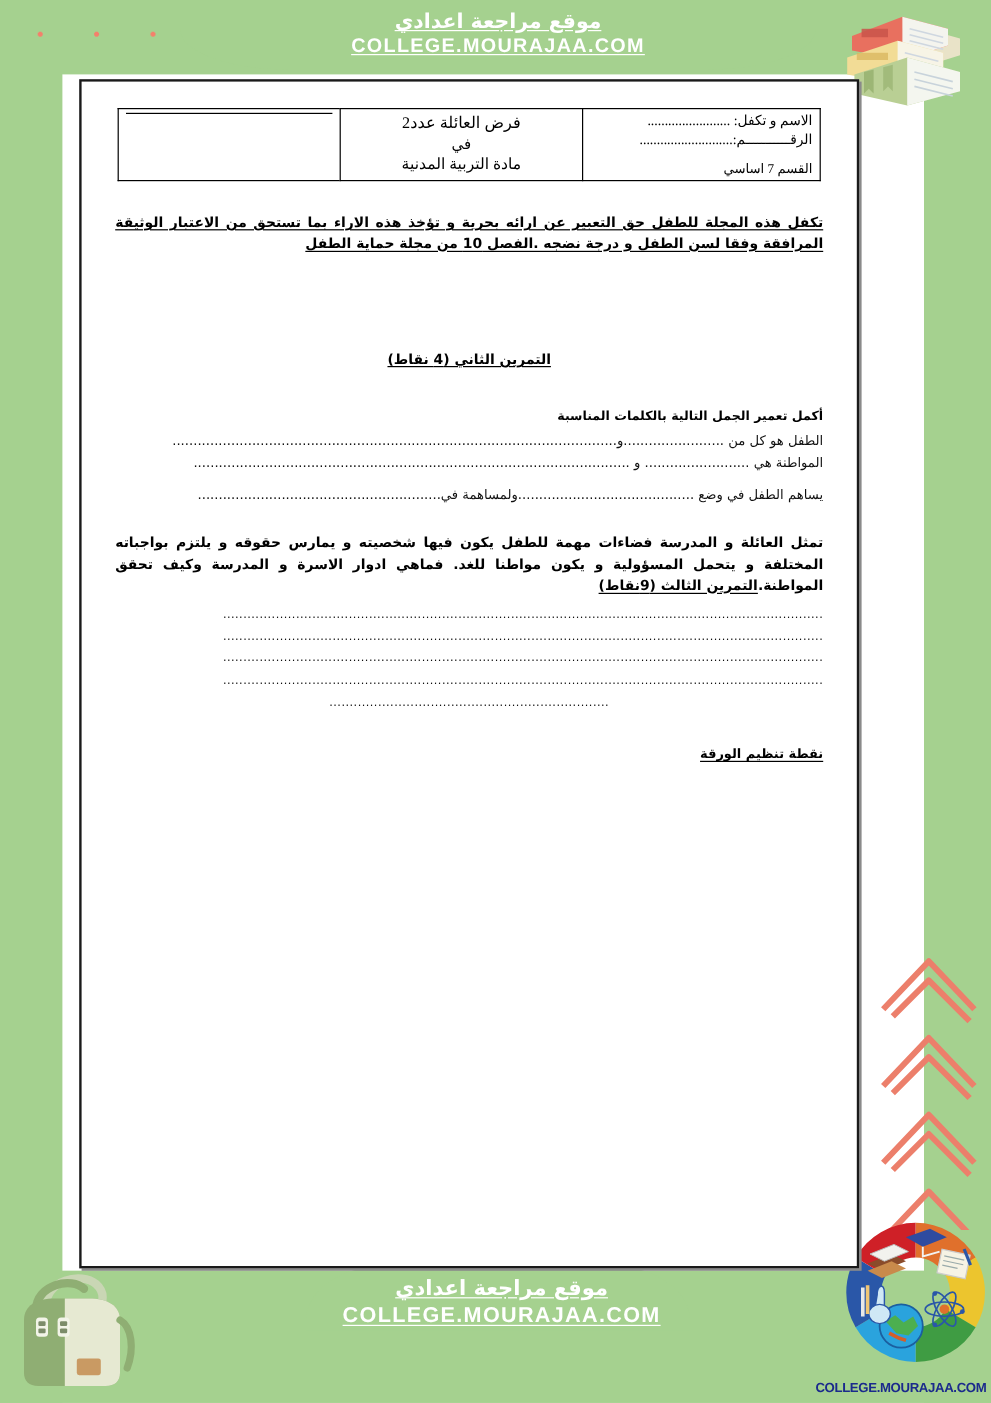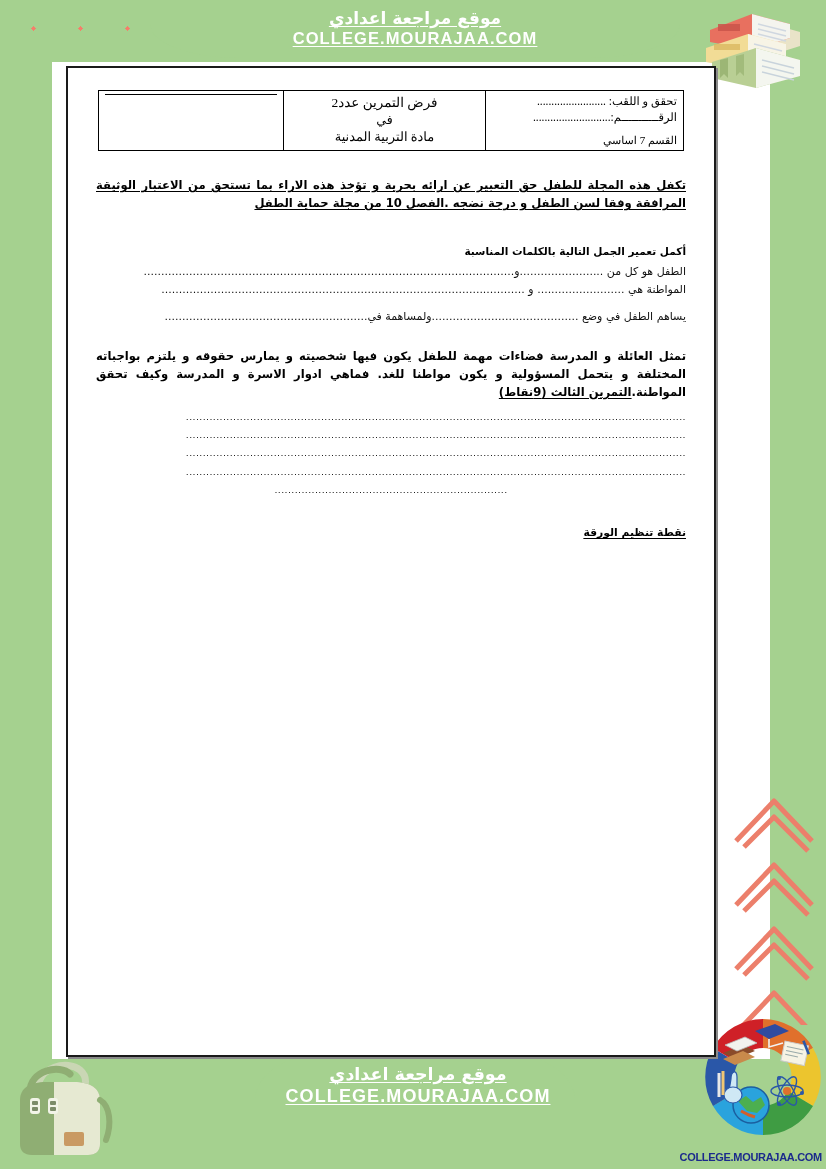--- a/index.html
+++ b/index.html
@@ -320,42 +320,43 @@
 </svg>
 <div class="logo-caption">COLLEGE.MOURAJAA.COM</div>
 
 <div class="page">
  <div class="page-inner">
 
   <table class="head-table">
     <tbody>
           <tr>
       <td class="cell-ident">
-        <span class="ident-l1">تحقق و اللقب: ........................</span>
+        <span class="ident-l1">الاسم و تكفل: ........................</span>
         <span class="ident-l2">الرقـــــــــــم:...........................</span>
         <span class="ident-class">القسم 7  اساسي</span>
       </td>
       <td class="cell-title">
-        <span class="title-l1">فرض التمرين عدد2</span>
+        <span class="title-l1">فرض العائلة عدد2</span>
         <span class="title-l2">في</span>
         <span class="title-l3">مادة التربية المدنية</span>
       </td>
       <td class="cell-blank">
         <div class="blank-split top"></div>
         <div class="blank-split bottom"></div>
       </td>
     </tr>
   </tbody>
       </table>
 
   <div class="body-area">
 
     <div class="ar-bold para-intro u">تكفل هذه المجلة للطفل حق التعبير عن ارائه بحرية و تؤخذ هذه الاراء بما تستحق من الاعتبار الوثيقة المرافقة وفقا لسن الطفل و درجة نضجه .الفصل 10 من مجلة حماية الطفل</div>
 
 
+    <div class="ar-bold u ex2-title">التمرين الثاني  (4  نقاط)</div>
 
     <div class="ar-bold ex2-prompt">أكمل تعمير الجمل التالية بالكلمات المناسبة</div>
 
     <div class="fill-block">
       <div class="fill-line">الطفل هو كل من ........................و..........................................................................................................</div>
       <div class="fill-line">المواطنة هي ......................... و ........................................................................................................</div>
       <div class="fill-line fill-gap">يساهم الطفل في وضع ..........................................ولمساهمة في..........................................................</div>
     </div>
 
     <div class="ex3-para">

